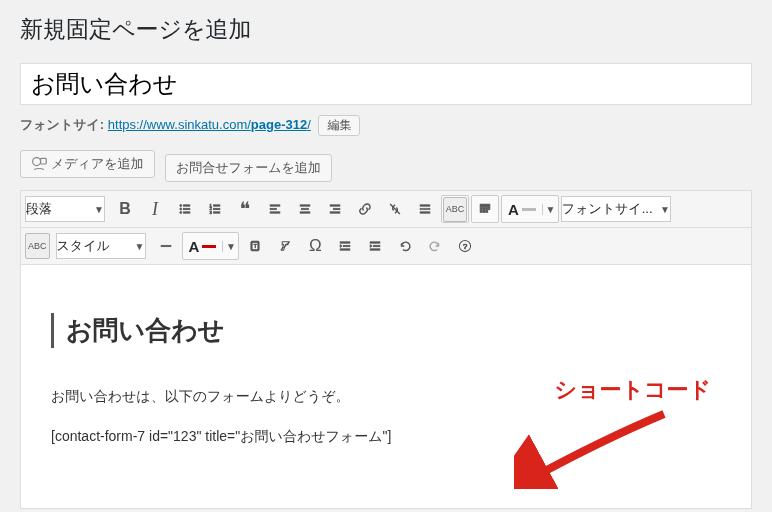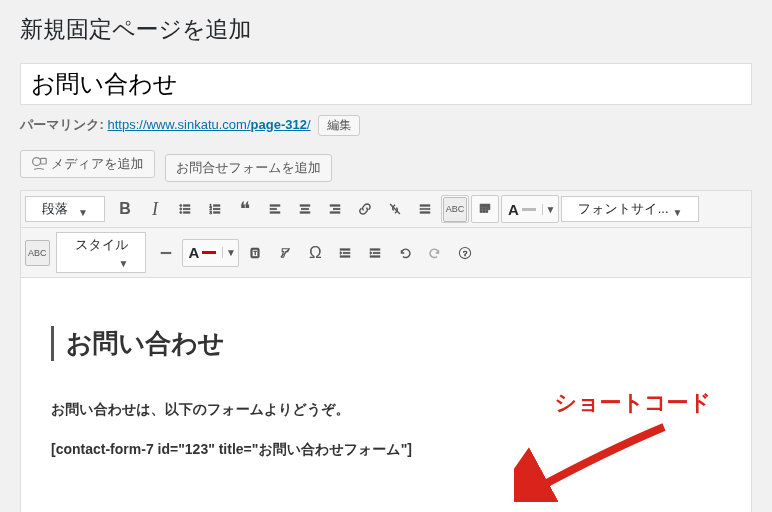--- a/index.html
+++ b/index.html
@@ -74,25 +74,25 @@
     display: flex;
     align-items: center;
     flex-wrap: wrap;
     gap: 2px;
   }
   .toolbar.top { border-bottom: none; }
   .tb-select {
     font-size: 13px;
     border: 1px solid #ccc;
     background: #fff;
-    padding: 3px 16px;
+    padding: 3px 0;
     margin-right: 4px;
     cursor: pointer;
     display: inline-flex;
-    align-items: flex-end;
+    align-items: center;
     gap: 4px;
     min-width: 80px;
     justify-content: space-between;
   }
   .tb-select .caret { font-size:10px; color:#555;}
   .tb-btn {
     width: 28px;
     height: 28px;
     border: 1px solid transparent;
     background: transparent;
@@ -129,21 +129,20 @@
   }
   .editor-area h2 {
     font-size: 26px;
     margin: 18px 0 40px 0;
     color: #333;
   }
   .editor-area p {
     font-size: 14px;
     color: #333;
     margin: 0 0 22px 0;
-    font-weight: bold;
   }
   .annotation {
     position: absolute;
     right: 40px;
     top: 110px;
     pointer-events: none;
   }
   .annotation-text {
     color: #d9241c;
     font-size: 22px;
@@ -158,21 +157,21 @@
 </head>
 <body>
 
 
 
 <h1 class="page-title">新規固定ページを追加</h1>
 
 <input class="title-input" type="text" value="お問い合わせ" style="">
 
 <div class="permalink-row">
-  <strong>パーマリンク:</strong>
+  <strong>フォントサイ:</strong>
   <a href="#"><span>https://www.sinkatu.com/</span><span class="slug">page-312</span><span>/</span></a>
   <span class="small-btn">編集</span>
 </div>
 
 <div class="media-row">
   <button class="wp-btn">
     <svg viewBox="0 0 20 20">
         <circle cx="7" cy="7" r="5" fill="none" stroke="#888" stroke-width="1.5"></circle>
         <path d="M4 17 a8 4 0 0 1 12 0" fill="none" stroke="#888" stroke-width="1.5"></path>
         <rect x="12" y="3" width="7" height="7" rx="1" fill="none" stroke="#888" stroke-width="1.5"></rect>
@@ -281,21 +280,21 @@
   </div>
   <div class="tb-select" style="min-width:110px;">
     <span>フォントサイ...</span>
       <span class="caret">▼</span>
   </div>
 </div>
 
 
 <div class="toolbar">
   <span class="ast" style="margin-right:4px;">ABC</span>
-  <div class="tb-select" style="min-width:90px;flex-direction:column;">
+  <div class="tb-select" style="min-width:90px;">
     <span>スタイル</span>
       <span class="caret">▼</span>
   </div>
   <button class="tb-btn">
       <svg viewBox="0 0 20 20">
         <rect x="3" y="9" width="14" height="2"></rect>
       </svg>
     </button>
   <div class="tb-split">
     <span class="main">

